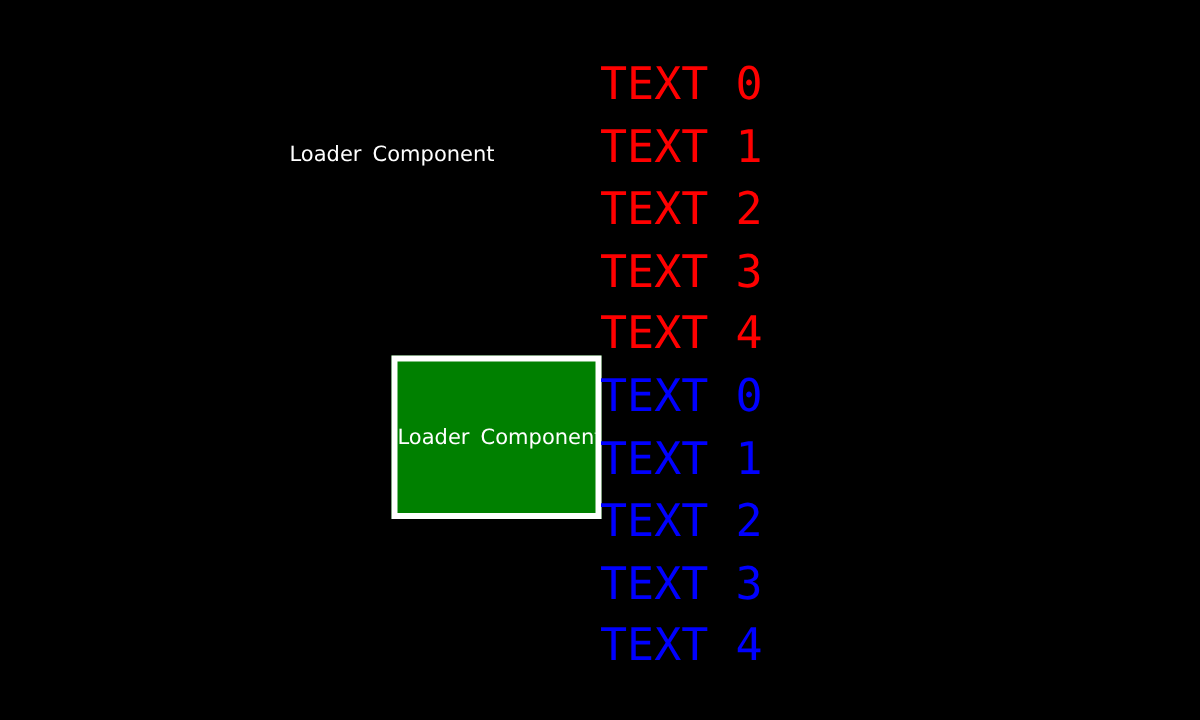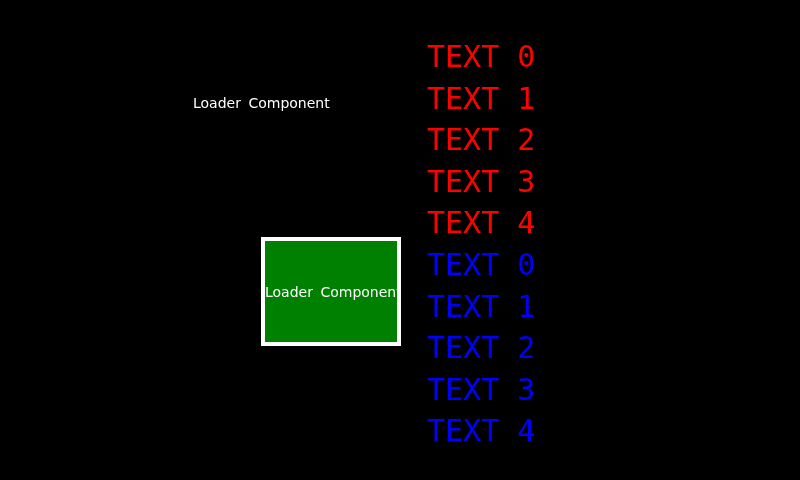--- a/index.html
+++ b/index.html
@@ -47,21 +47,20 @@
     position: absolute;
     left: 400px;
     top: 36px;
     font-family: "DejaVu Sans Mono", monospace;
     font-size: 30px;
     line-height: 41.6px;
     white-space: pre;
   }
   .text-item {
     height: 41.6px;
-    margin-left: 27px;
   }
 </style>
 </head>
 <body>
 
 <div class="screen">
 
   <div class="top-label">Loader Component</div>
 
   <div class="loader-panel">

